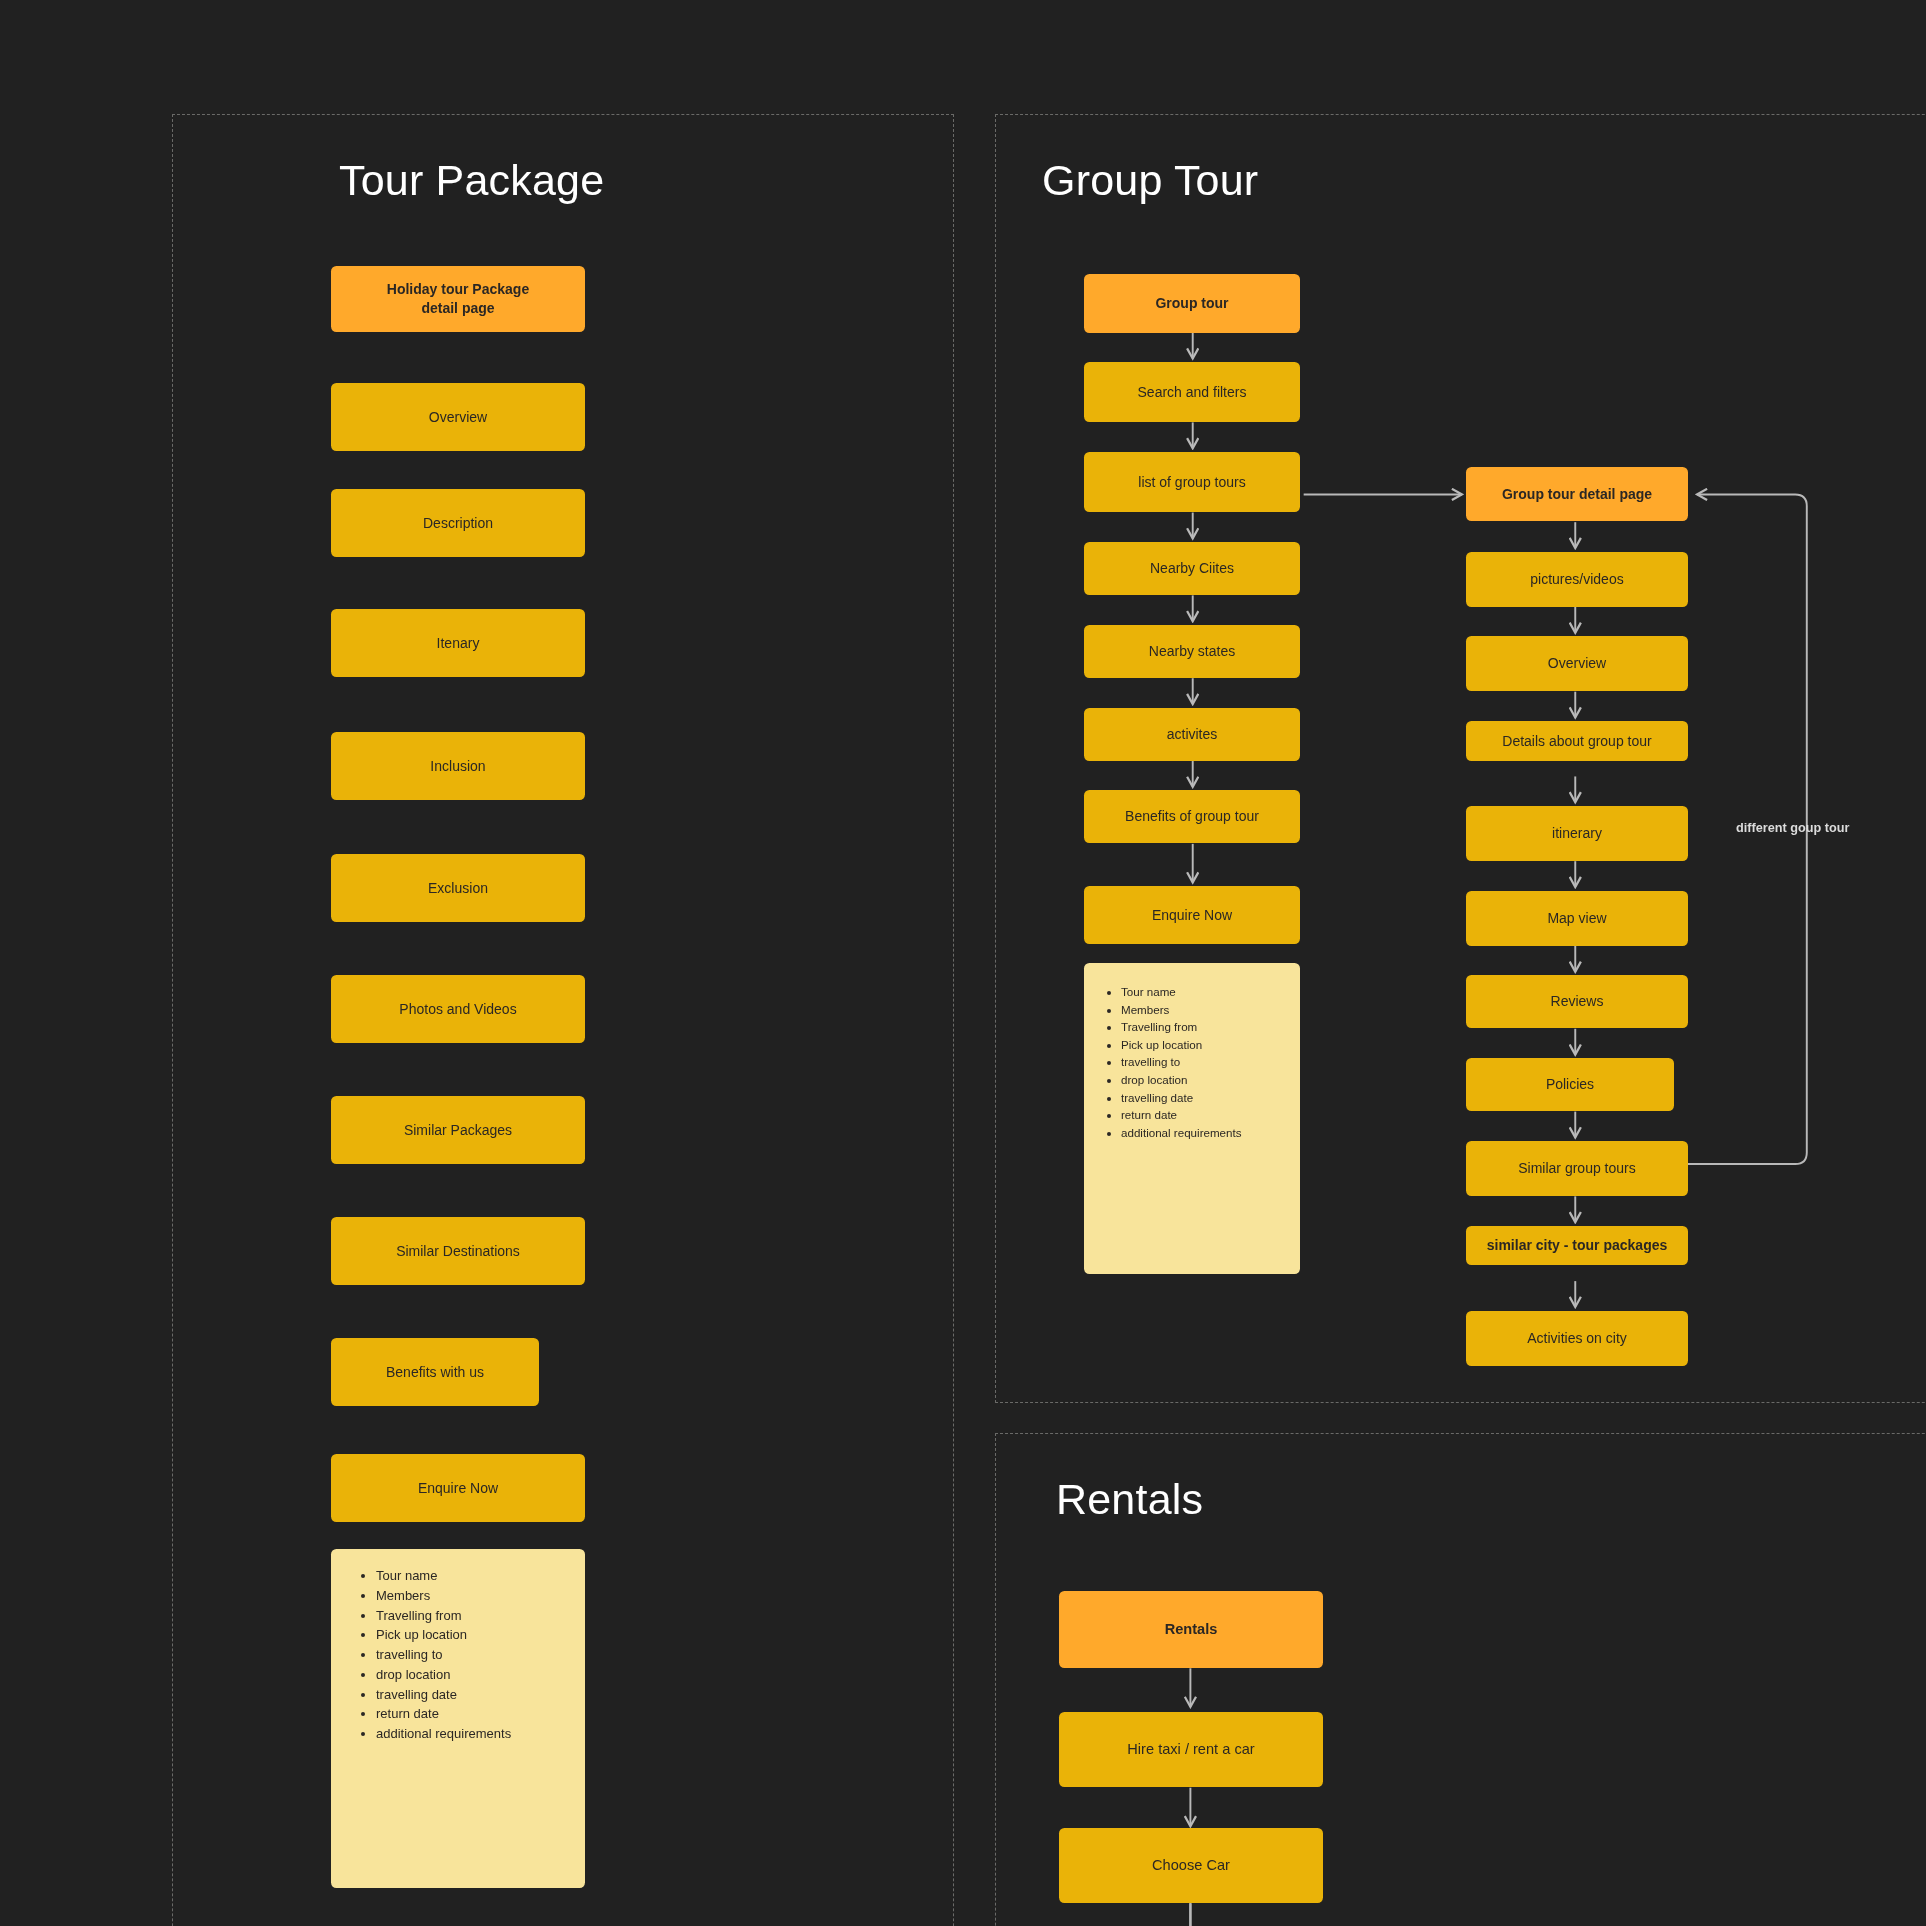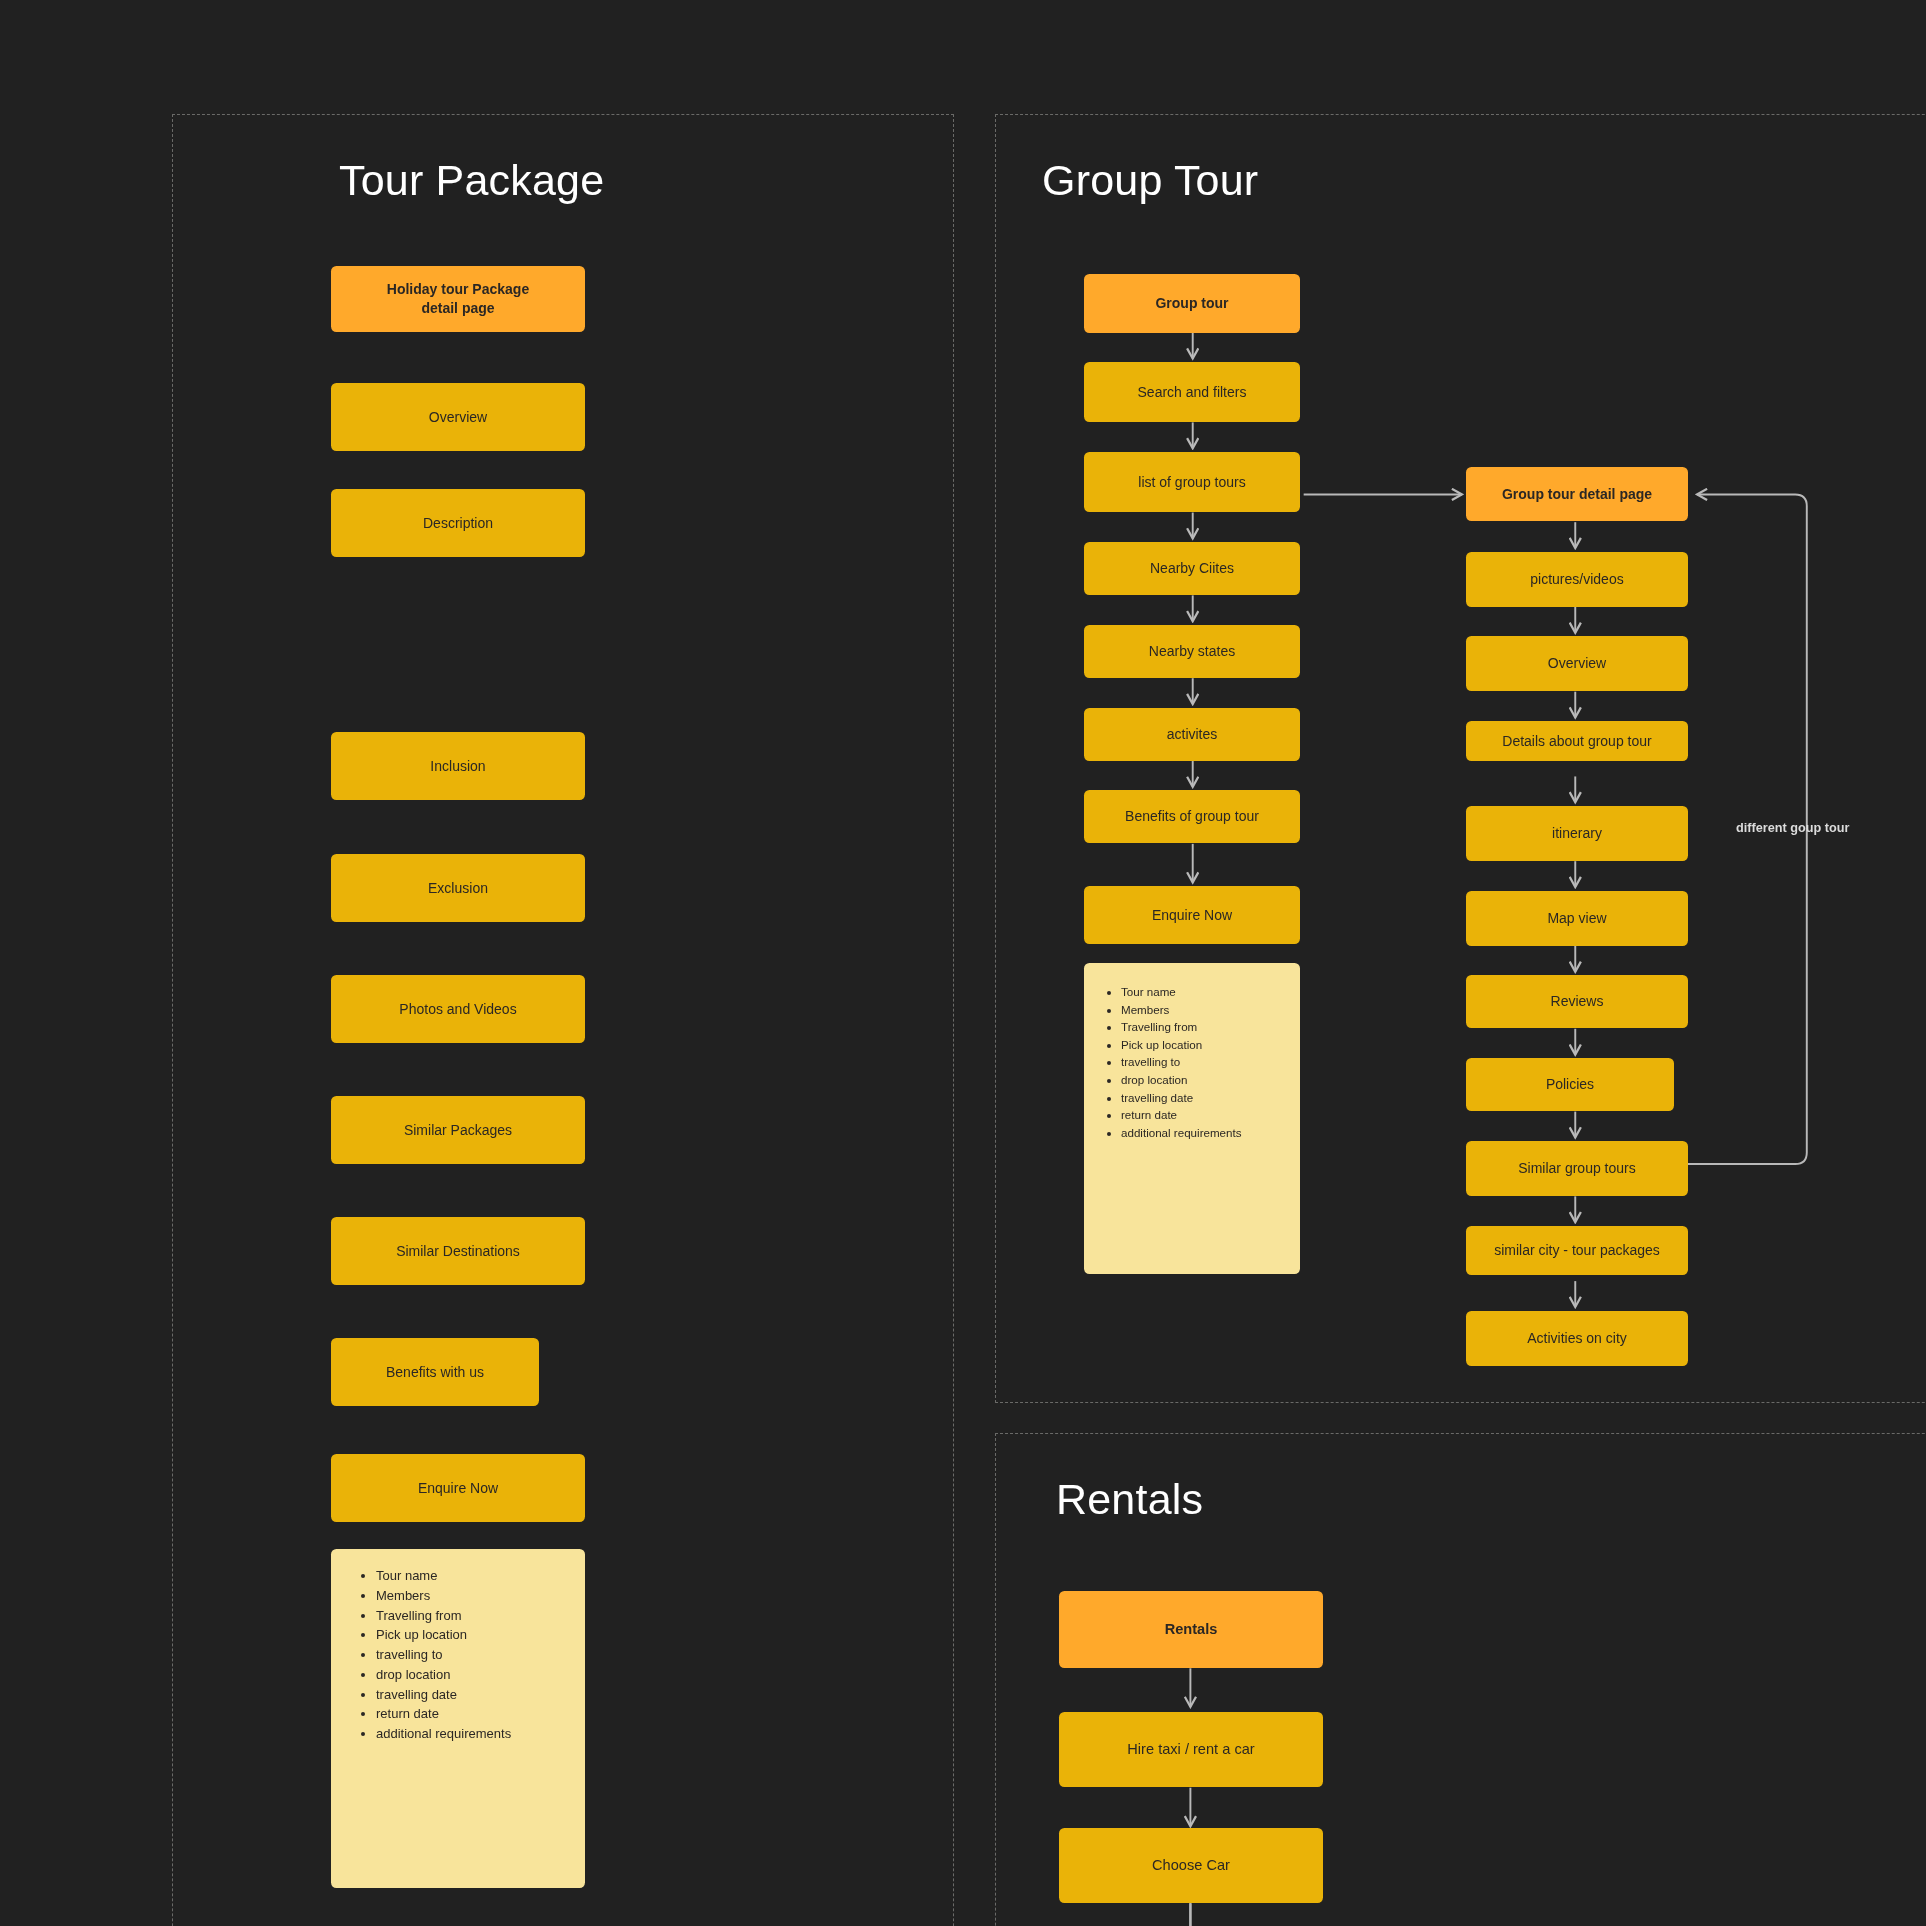--- a/index.html
+++ b/index.html
@@ -142,20 +142,21 @@
     <path class="edge" d="M3705,5235 H4180" marker-end="url(#arrow)"></path>
   </svg>
 
   <div class="node accent" style="left:331px; top:266px; width:254px; height:66px; white-space:pre-line;">Holiday tour Package
 detail page</div>
 
   <div class="node" style="left:331px; top:383px; width:254px; height:68px;">Overview</div>
 
   <div class="node" style="left:331px; top:489px; width:254px; height:68px;">Description</div>
 
+  <div class="node" style="left:331px; top:609px; width:254px; height:68px;">Itenary</div>
 
   <div class="node" style="left:331px; top:732px; width:254px; height:68px;">Inclusion</div>
 
   <div class="node" style="left:331px; top:854px; width:254px; height:68px;">Exclusion</div>
 
   <div class="node" style="left:331px; top:975px; width:254px; height:68px;">Photos and Videos</div>
 
   <div class="node" style="left:331px; top:1096px; width:254px; height:68px;">Similar Packages</div>
 
   <div class="node" style="left:331px; top:1217px; width:254px; height:68px;">Similar Destinations</div>
@@ -219,21 +220,21 @@
   <div class="node" style="left:1466px; top:806px; width:222px; height:55px;">itinerary</div>
 
   <div class="node" style="left:1466px; top:891px; width:222px; height:55px;">Map view</div>
 
   <div class="node" style="left:1466px; top:975px; width:222px; height:53px;">Reviews</div>
 
   <div class="node" style="left:1466px; top:1058px; width:208px; height:53px;">Policies</div>
 
   <div class="node" style="left:1466px; top:1141px; width:222px; height:55px;">Similar group tours</div>
 
-  <div class="node" style="left:1466px; top:1226px; width:222px; height:49px;">similar city - tour packages</div>
+  <div class="node" style="left:1466px; top:1226px; width:222px; height:39px;font-weight:bold;">similar city - tour packages</div>
 
   <div class="node" style="left:1466px; top:1311px; width:222px; height:55px;">Activities on city</div>
 
   <div class="edge-label" style="left:1736px; top:821px;">different goup tour</div>
 
   <div class="node accent" style="left:1059px; top:1591px; width:264px; height:77px; font-size:14.6px;">Rentals</div>
 
   <div class="node" style="left:1059px; top:1712px; width:264px; height:75px; font-size:14.6px;">Hire taxi / rent a car</div>
 
   <div class="node" style="left:1059px; top:1828px; width:264px; height:75px; font-size:14.6px;">Choose Car</div>

